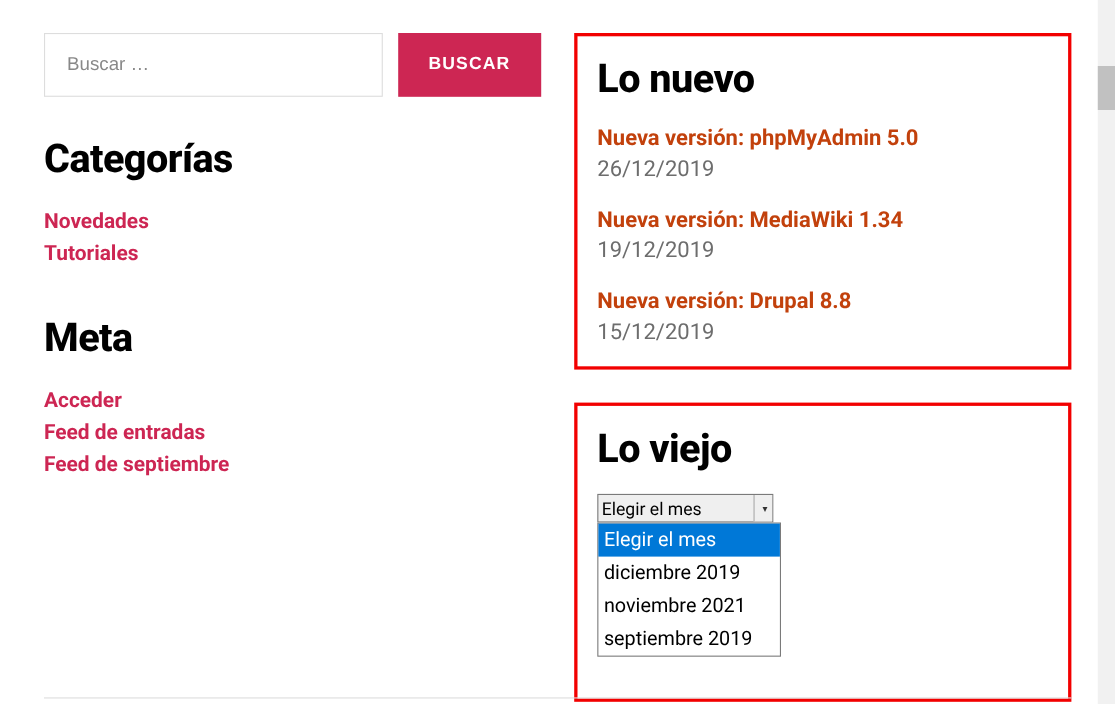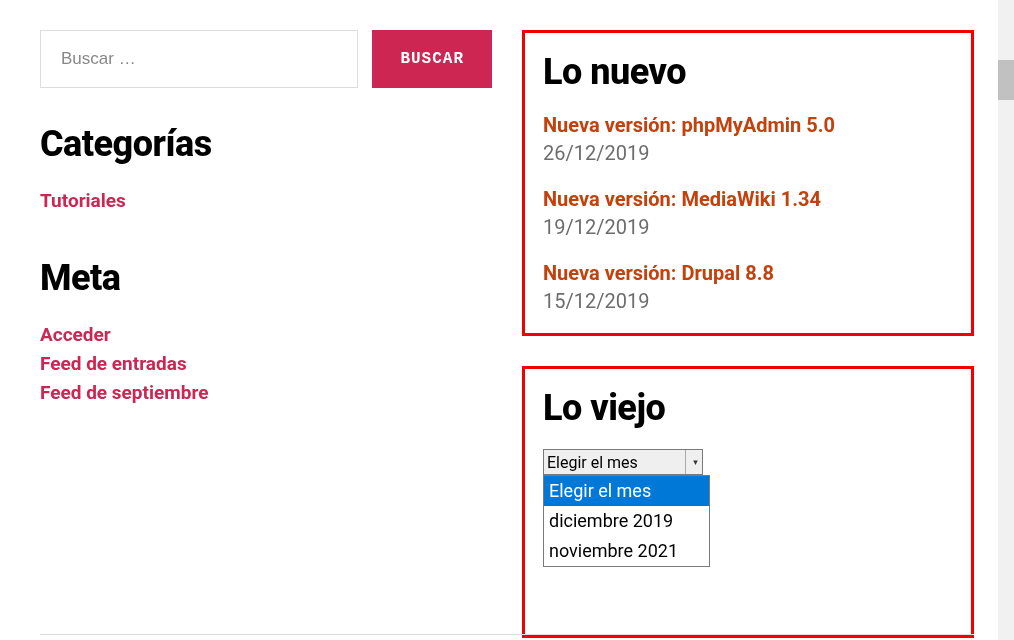--- a/index.html
+++ b/index.html
@@ -35,21 +35,20 @@
     .search-input::placeholder { color: #888; }
     .search-button {
       background: #cd2653;
       color: #fff;
       border: none;
       padding: 0 28px;
       font-size: 16px;
       font-weight: 700;
       letter-spacing: 1px;
       cursor: pointer;
-      font-family: Liberation Mono, monospace;
     }
     .section-title {
       font-size: 36px;
       font-weight: 800;
       color: #000;
       margin-bottom: 24px;
       letter-spacing: -0.5px;
     }
     .section-title.inside {
       margin-bottom: 20px;
@@ -159,20 +158,21 @@
 
 <div class="content">
   <div class="col-left">
     <div class="search-row">
       <input class="search-input" type="text" placeholder="Buscar …" style="">
       <button class="search-button">BUSCAR</button>
     </div>
 
     <h2 class="section-title">Categorías</h2>
     <ul class="link-list">
+      <li><a href="#">Novedades</a></li>
       <li><a href="#">Tutoriales</a></li>
     </ul>
 
     <h2 class="section-title">Meta</h2>
     <ul class="link-list">
       <li><a href="#">Acceder</a></li>
       <li><a href="#">Feed de entradas</a></li>
       <li><a href="#">Feed de septiembre</a></li>
     </ul>
   </div>
@@ -198,20 +198,21 @@
       <h2 class="section-title inside">Lo viejo</h2>
       <div class="select-wrapper">
         <div class="select-box">
           <span>Elegir el mes</span>
           <span class="select-arrow">▾</span>
         </div>
         <ul class="dropdown-list">
           <li class="selected">Elegir el mes</li>
           <li>diciembre 2019</li>
           <li>noviembre 2021</li>
+          <li>septiembre 2019</li>
         </ul>
       </div>
     </div>
   </div>
 </div>
 
 <hr class="footer-hr">
 
 <div class="right-scrollbar">
   <div class="scrollbar-thumb"></div>

